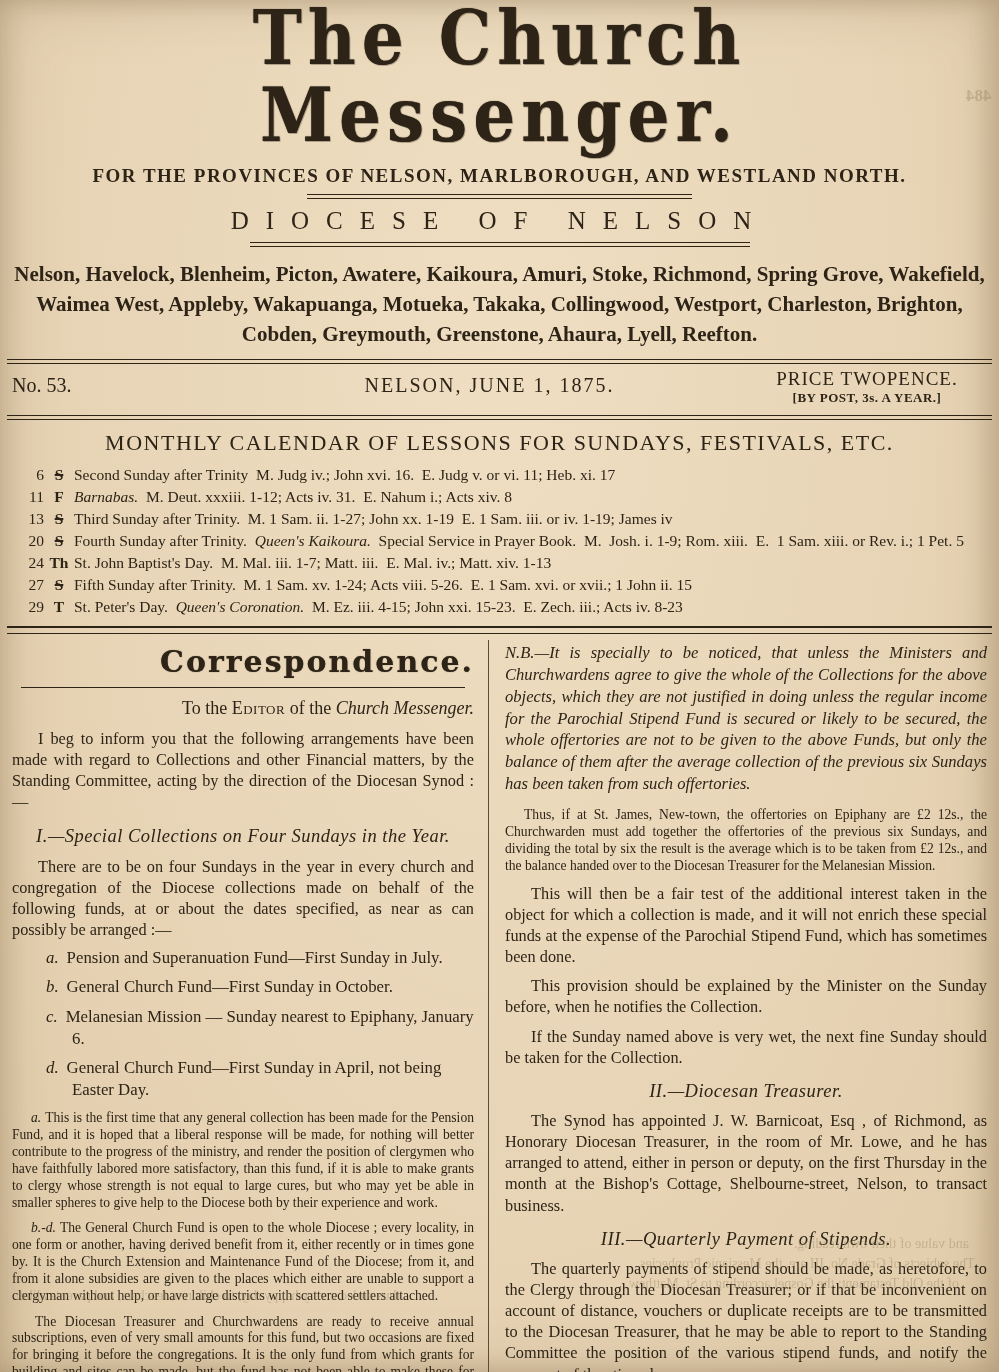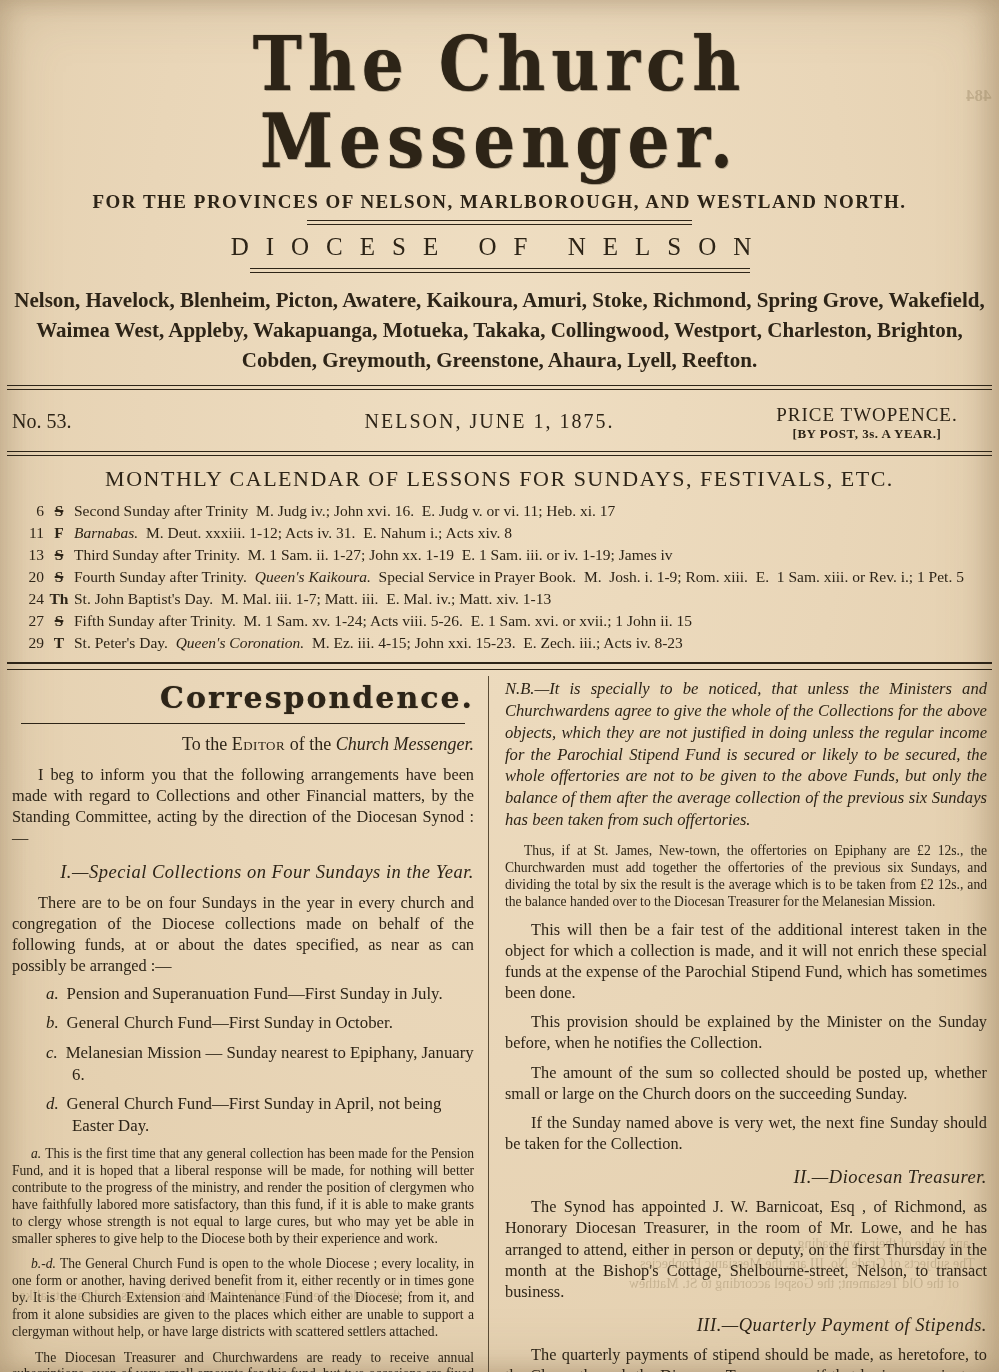--- a/index.html
+++ b/index.html
@@ -7,35 +7,35 @@
     position:relative; width:999px; height:1372px; overflow:hidden;
     background:
       radial-gradient(ellipse at 50% 25%, #efdec2 0%, #e9d6b8 50%, #e1ccaa 100%);
     box-shadow: inset 0 0 60px rgba(120,95,60,.25), inset -14px 0 22px rgba(110,85,50,.18), inset 10px 0 18px rgba(110,85,50,.12);
     font-family:"Liberation Serif","DejaVu Serif",serif;
     color:#2d2417;
   }
   .it{font-style:italic;}
   .sc{font-variant:small-caps; letter-spacing:.5px;}
   
-  .masthead{ text-align:center; padding-top:26px; }
+  .masthead{ text-align:center; }
   .nameplate{
     font-family:"DejaVu Serif",serif; font-weight:bold; font-size:66px; line-height:1.05;
     letter-spacing:6px; transform:scaleY(1.12); transform-origin:top center;
     text-shadow:0 0 1px rgba(45,36,23,.8), 1px 1px 0 rgba(45,36,23,.25);
   }
   .subtitle{ margin-top:26px; font-weight:bold; font-size:19px; letter-spacing:1.5px; }
   .dbl{ height:3px; border-top:1.5px solid #2d2417; border-bottom:1px solid #2d2417; margin:7px auto 0; }
   .dbl.narrow{ width:385px; }
   .dbl.mid{ width:500px; }
   .diocese{ margin-top:8px; font-size:25px; letter-spacing:17px; }
   .towns{ margin:12px auto 0; width:975px; font-weight:bold; font-size:21px; line-height:1.45; text-align:center; }
   .dbl.full{ width:985px; margin:9px auto 0; }
   
-  .issue-row{ width:975px; margin:14px auto 0; display:flex; align-items:flex-start; }
+  .issue-row{ width:975px; margin:4px auto 0; display:flex; align-items:flex-start; }
   .issue-no{ width:220px; font-size:20px; padding-top:6px; }
   .issue-date{ flex:1; text-align:center; font-size:20px; letter-spacing:2px; padding-top:6px; }
   .issue-price{ width:240px; text-align:center; }
   .price-main{ font-size:19px; letter-spacing:1px; }
   .price-post{ font-size:13px; font-weight:bold; letter-spacing:.5px; }
   
   .cal-head{ text-align:center; font-size:22px; letter-spacing:1.5px; margin-top:10px; }
   .cal-rows{ margin:8px 0 0 18px; width:962px; font-size:15.5px; line-height:1.42; }
   .cal-row{ display:flex; }
   .cal-day{ width:26px; text-align:right; flex:none; }
@@ -47,21 +47,21 @@
   .cols{ display:flex; width:975px; margin:6px auto 0; }
   .col-left{ width:462px; padding-right:14px; }
   .col-right{ width:482px; padding-left:16px; border-left:1px solid #5a4c36; }
   .corr-head{
     text-align:right; font-family:"DejaVu Serif",serif; font-weight:bold; font-size:30px;
     letter-spacing:2px; margin-top:4px; text-shadow:0 0 1px rgba(45,36,23,.7);
   }
   .corr-rule{ border:none; border-top:1.5px solid #2d2417; width:96%; margin:8px auto 10px; }
   .salutation{ text-align:right; font-size:18px; margin:6px 0 4px; }
   .body-p{ font-size:16.3px; line-height:1.3; text-align:justify; margin:9px 0 0; text-indent:1.6em; }
-  .sec-head{ text-align:right; font-style:italic; font-size:18.5px; margin:13px 0 2px; letter-spacing:.5px; }
+  .sec-head{ text-align:center; font-style:italic; font-size:18.5px; margin:13px 0 2px; letter-spacing:.5px; }
   .list{ margin:4px 0 0 34px; }
   .list-item{ font-size:16.8px; line-height:1.32; margin-top:7px; padding-left:26px; text-indent:-26px; }
   .list-item .lbl{ font-style:italic; padding-right:8px; }
   .note-p{ font-size:13.6px; line-height:1.24; text-align:justify; margin:9px 0 0; }
   .note-p .lbl{ font-style:italic; padding-right:4px; }
   .note-p.indent{ text-indent:1.4em; }
   .nb-p{ font-size:16.6px; line-height:1.32; text-align:justify; font-style:italic; margin:2px 0 0; }
   .rc-p{ font-size:16.3px; line-height:1.3; text-align:justify; margin:8px 0 0; text-indent:1.6em; }
   
   .ghost{ position:absolute; transform:scaleX(-1); color:#93805d; opacity:.38; font-size:14px; white-space:nowrap; pointer-events:none; }
@@ -197,21 +197,20 @@
     <div class="col-right">
       <p class="nb-p">N.B.—It is specially to be noticed, that unless the Ministers and Churchwardens agree to give the whole of the Collections for the above objects, which they are not justified in doing unless the regular income for the Parochial Stipend Fund is secured or likely to be secured, the whole offertories are not to be given to the above Funds, but only the balance of them after the average collection of the previous six Sundays has been taken from such offertories.</p>
       <p class="note-p indent" style="margin-top:12px;">Thus, if at St. James, New-town, the offertories on Epiphany are £2 12s., the Churchwarden must add together the offertories of the previous six Sundays, and dividing the total by six the result is the average which is to be taken from £2 12s., and the balance handed over to the Diocesan Treasurer for the Melanesian Mission.</p>
 
       <div>
 
           <p class="rc-p"><span>This will then be a fair test of the additional interest taken in the object for which a collection is made, and it will not enrich these special funds at the expense of the Parochial Stipend Fund, which has sometimes been done.</span></p>
 
           <p class="rc-p"><span>This provision should be explained by the Minister on the Sunday before, when he notifies the Collection.</span></p>
 
-          <p class="rc-p"><span>The amount of the sum so collected should be posted up, whether small or large on the Church doors on the succeeding Sunday.</span></p>
 
           <p class="rc-p"><span>If the Sunday named above is very wet, the next fine Sunday should be taken for the Collection.</span></p>
         </div>
 
       <div class="sec-head">II.—Diocesan Treasurer.</div>
       <p class="rc-p">The Synod has appointed J. W. Barnicoat, Esq , of Richmond, as Honorary Diocesan Treasurer, in the room of Mr. Lowe, and he has arranged to attend, either in person or deputy, on the first Thursday in the month at the Bishop's Cottage, Shelbourne-street, Nelson, to transact business.</p>
 
       <div class="sec-head">III.—Quarterly Payment of Stipends.</div>
       <p class="rc-p">The quarterly payments of stipend should be made, as heretofore, to the Clergy through the Diocesan Treasurer; or if that be inconvenient on account of distance, vouchers or duplicate receipts are to be transmitted to the Diocesan Treasurer, that he may be able to report to the Standing Committee the position of the various stipend funds, and notify the payment of the stipends.</p>
     </div>

